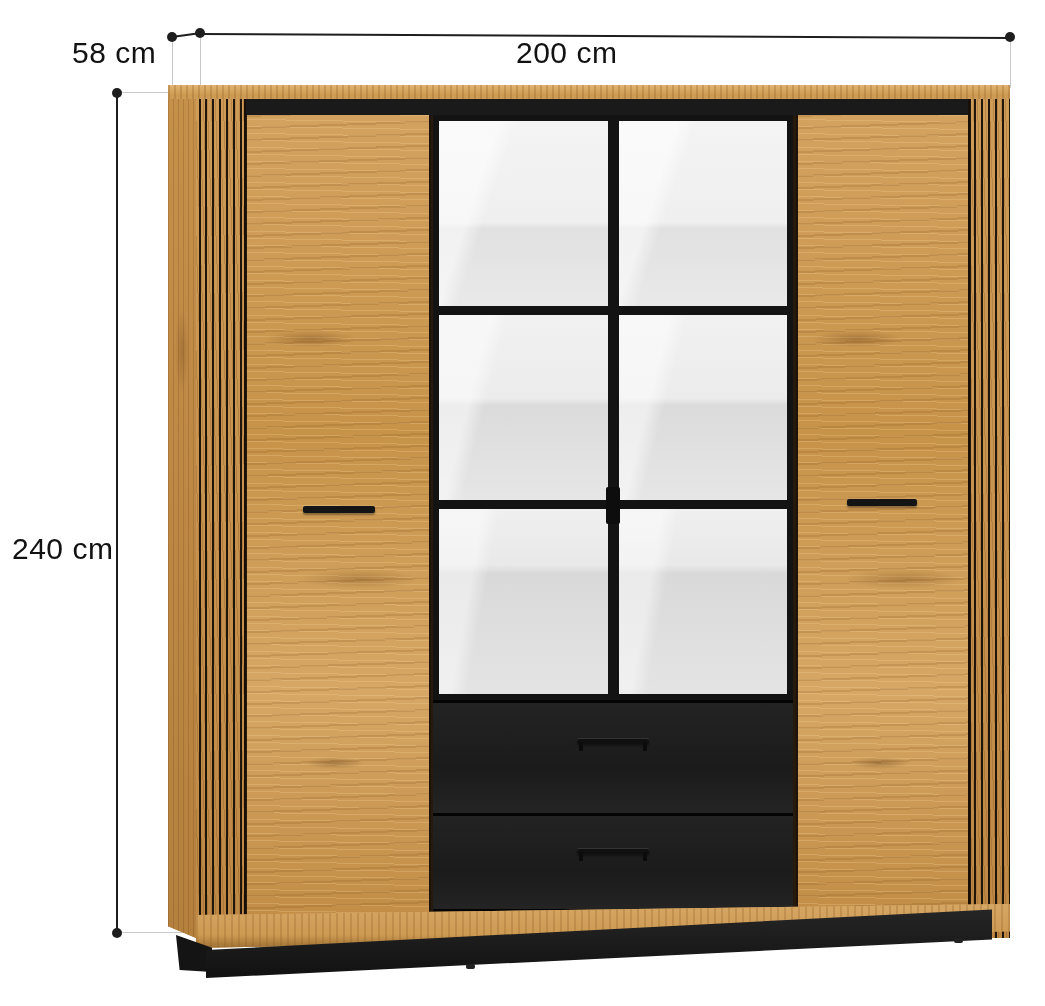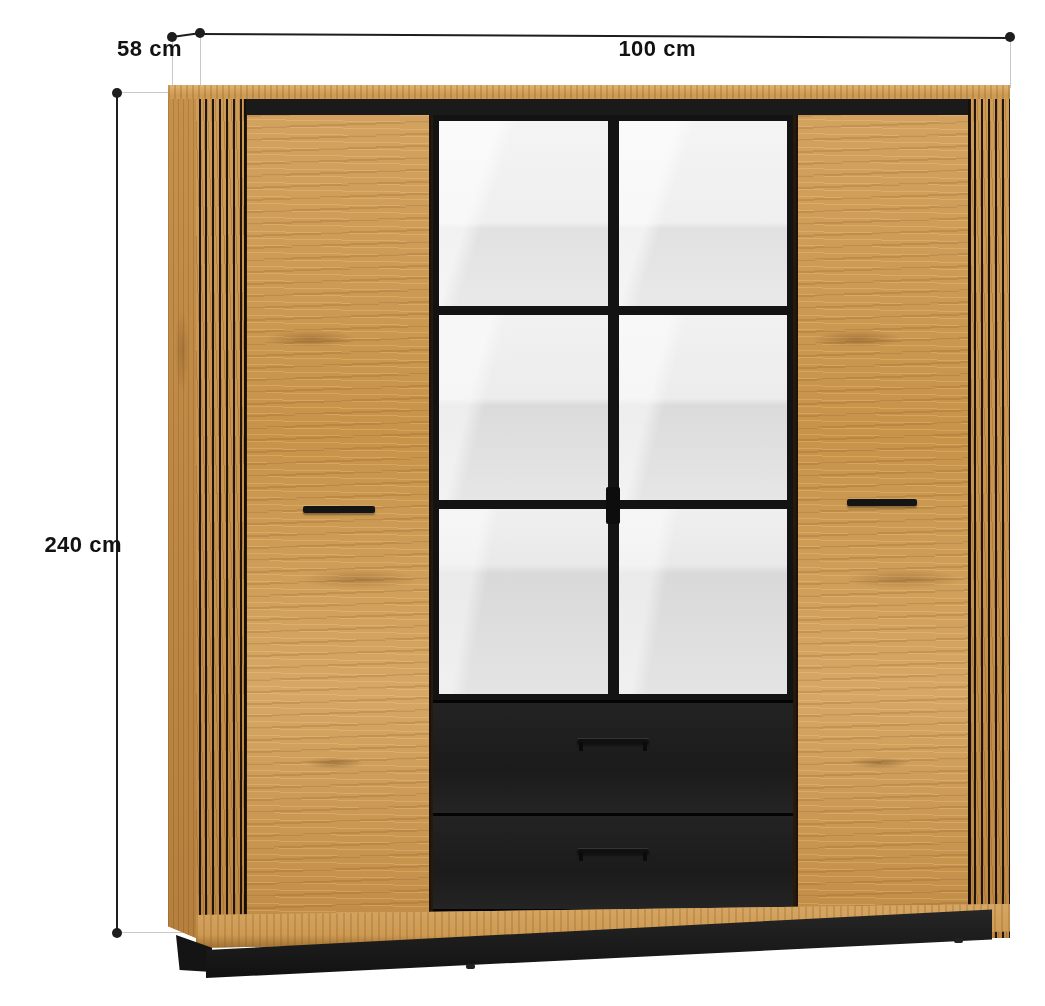--- a/index.html
+++ b/index.html
@@ -8,22 +8,22 @@
     background:var(--background,#fff);
     font-family:"Liberation Sans", sans-serif;
   }
   .abs{position:absolute;}
 
   
   .dim-line{background:var(--dim-line,#222);}
   .dot{width:10px;height:10px;border-radius:50%;background:var(--dim-line,#1a1a1a);}
   .ext{background:var(--ext-line,#c9c9c9);}
   .dim-label{
-    color:var(--text,#121212);font-weight:700;font-size:22px;line-height:1;
-    text-align:right;white-space:nowrap;letter-spacing:0.5px;
+    color:var(--text,#121212);font-weight:400;font-size:30px;line-height:1;
+    text-align:left;white-space:nowrap;letter-spacing:0.5px;
   }
 
   
   .wood-door{
     background-color:var(--wood-base,#cd9a55);
     background-image:
       radial-gradient(ellipse 70px 13px at 35% 28%, rgba(92,52,16,.32), transparent 65%),
       radial-gradient(ellipse 90px 15px at 62% 58%, rgba(92,52,16,.26), transparent 65%),
       radial-gradient(ellipse 46px 9px at 48% 81%, rgba(70,40,10,.30), transparent 65%),
       repeating-linear-gradient(178deg, rgba(120,70,22,.17) 0 2px, rgba(0,0,0,0) 2px 12px),
@@ -98,21 +98,21 @@
   <div class="abs ext" style="left:1010px;top:42px;width:1px;height:46px;"></div>
   <div class="abs ext" style="left:122px;top:92px;width:46px;height:1px;"></div>
   <div class="abs ext" style="left:122px;top:932px;width:258px;height:1px;"></div>
 
   <div class="abs dot" style="left:167px;top:32px;"></div>
   <div class="abs dot" style="left:195px;top:28px;"></div>
   <div class="abs dot" style="left:1005px;top:32px;"></div>
   <div class="abs dot" style="left:112px;top:88px;"></div>
   <div class="abs dot" style="left:112px;top:928px;"></div>
 
-  <div class="abs dim-label" style="left:516px;top:38px;width:180px;">100 cm</div>
+  <div class="abs dim-label" style="left:516px;top:38px;width:180px;">200 cm</div>
   <div class="abs dim-label" style="left:72px;top:38px;width:110px;">58 cm</div>
   <div class="abs dim-label" style="left:12px;top:534px;width:110px;">240 cm</div>
 
   <div class="abs" style="left:196px;top:99px;width:814px;height:816px;background:#261a0d;"></div>
   <div class="abs wood-top" style="left:168px;top:85px;width:842px;height:15px;"></div>
   <div class="abs wood-side" style="left:168px;top:99px;width:28px;height:839px;clip-path:polygon(0 0,100% 0,100% 100%,0 98.6%);"></div>
 
   <div class="abs black-part" style="left:246px;top:99px;width:722px;height:17px;"></div>
   <div class="abs slats" style="left:196px;top:99px;width:50px;height:839px;background-position:9px 0,0 0,0 0;border-right:2px solid #170f07;box-sizing:border-box;"></div>
   <div class="abs slats" style="left:968px;top:99px;width:42px;height:839px;background-position:4px 0,0 0,0 0;border-left:2px solid #170f07;box-sizing:border-box;"></div>

